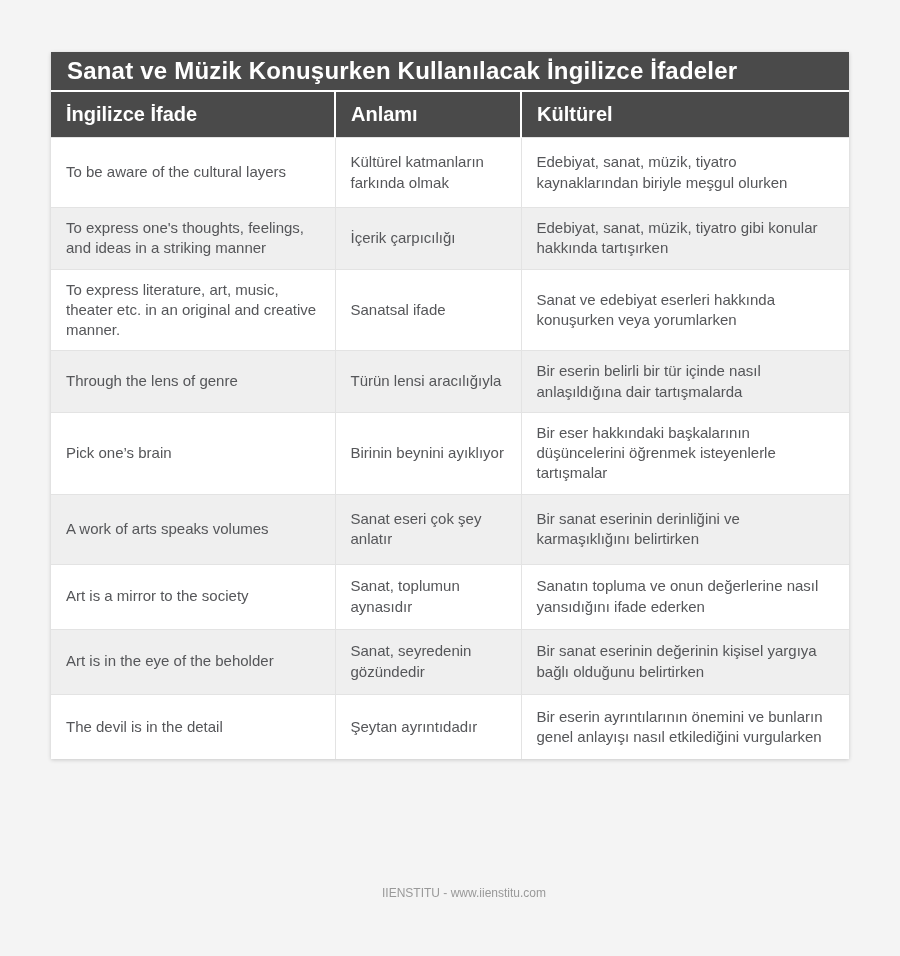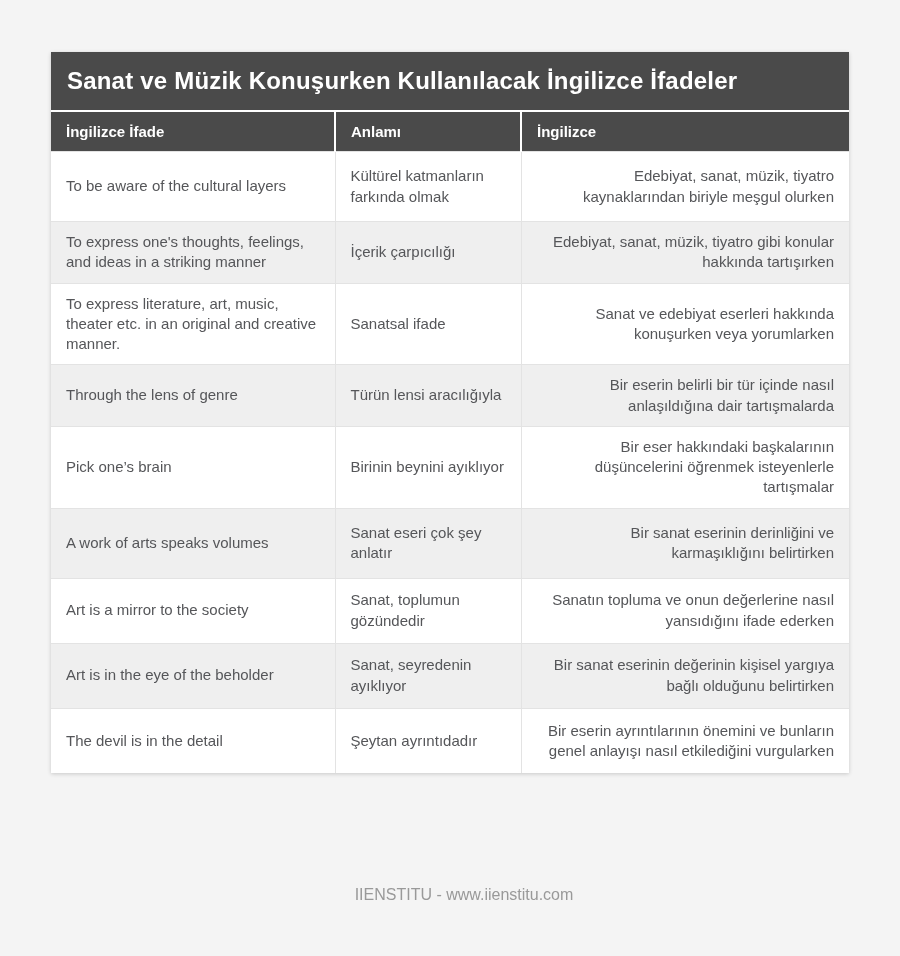--- a/index.html
+++ b/index.html
@@ -16,91 +16,91 @@
     width: 798px;
     background: #fff;
     box-shadow: 0 1px 4px rgba(0,0,0,0.18);
   }
   .title-bar {
     background: #4a4a4a;
     color: #ffffff;
     font-size: 24px;
     font-weight: bold;
     line-height: 30px;
-    padding: 14px 16px;
+    padding: 4px 16px;
     border-bottom: 2px solid #ffffff;
     letter-spacing: 0.2px;
   }
   table {
     width: 100%;
     border-collapse: collapse;
     table-layout: fixed;
   }
   col.c1 { width: 284px; }
   col.c2 { width: 186px; }
   col.c3 { width: 328px; }
   th {
     background: #4a4a4a;
     color: #ffffff;
-    font-size: 15px;
+    font-size: 20px;
     font-weight: bold;
     text-align: left;
     padding: 11px 15px;
     border-right: 2px solid #ffffff;
   }
   th:last-child { border-right: none; }
   td {
     font-size: 15px;
     color: #555659;
     line-height: 1.35;
     padding: 10px 15px;
     vertical-align: middle;
     border-top: 1px solid #e3e3e3;
     border-right: 1px solid #e3e3e3;
     background: #ffffff;
   }
-  td:last-child { border-right: none; text-align: right; }
+  td:last-child { border-right: none; }
   tbody tr:nth-child(even) td { background: #efefef; }
   tbody tr:nth-child(1)  { height: 70px; }
   tbody tr:nth-child(2)  { height: 58px; }
   tbody tr:nth-child(3)  { height: 80px; }
   tbody tr:nth-child(4)  { height: 60px; }
   tbody tr:nth-child(5)  { height: 80px; }
   tbody tr:nth-child(6)  { height: 70px; }
   tbody tr:nth-child(7)  { height: 65px; margin-left: 44px; }
   tbody tr:nth-child(8)  { height: 65px; margin-top: 12px; }
   tbody tr:nth-child(9)  { height: 65px; }
   tbody tr:nth-child(10) { height: 80px; }
   .footer {
     position: absolute;
     top: 886px;
     left: 0;
     width: 900px;
     text-align: center;
     color: #999999;
-    font-size: 16px;
+    font-size: 12px;
     padding-left: 28px;
   }
 </style>
 </head>
 <body>
 
 <div class="sheet">
   <div class="title-bar">Sanat ve Müzik Konuşurken Kullanılacak İngilizce İfadeler</div>
   <table>
     <colgroup>
         <col class="c1">
         <col class="c2">
         <col class="c3">
       </colgroup>
     <thead>
       <tr>
         <th>İngilizce İfade</th>
         <th>Anlamı</th>
-        <th>İngilizce</th>
+        <th>Kültürel</th>
       </tr>
     </thead>
     <tbody>
       <tr>
         <td>To be aware of the cultural layers</td>
         <td>Kültürel katmanların farkında olmak</td>
         <td>Edebiyat, sanat, müzik, tiyatro kaynaklarından biriyle meşgul olurken</td>
       </tr>
       <tr>
         <td>To express one's thoughts, feelings, and ideas in a striking manner</td>
@@ -122,26 +122,26 @@
         <td>Birinin beynini ayıklıyor</td>
         <td>Bir eser hakkındaki başkalarının düşüncelerini öğrenmek isteyenlerle tartışmalar</td>
       </tr>
       <tr>
         <td>A work of arts speaks volumes</td>
         <td>Sanat eseri çok şey anlatır</td>
         <td>Bir sanat eserinin derinliğini ve karmaşıklığını belirtirken</td>
       </tr>
       <tr>
         <td>Art is a mirror to the society</td>
-        <td>Sanat, toplumun gözündedir</td>
+        <td>Sanat, toplumun aynasıdır</td>
         <td>Sanatın topluma ve onun değerlerine nasıl yansıdığını ifade ederken</td>
       </tr>
       <tr>
         <td>Art is in the eye of the beholder</td>
-        <td>Sanat, seyredenin ayıklıyor</td>
+        <td>Sanat, seyredenin gözündedir</td>
         <td>Bir sanat eserinin değerinin kişisel yargıya bağlı olduğunu belirtirken</td>
       </tr>
       <tr>
         <td>The devil is in the detail</td>
         <td>Şeytan ayrıntıdadır</td>
         <td>Bir eserin ayrıntılarının önemini ve bunların genel anlayışı nasıl etkilediğini vurgularken</td>
       </tr>
     </tbody>
   </table>
 </div>

